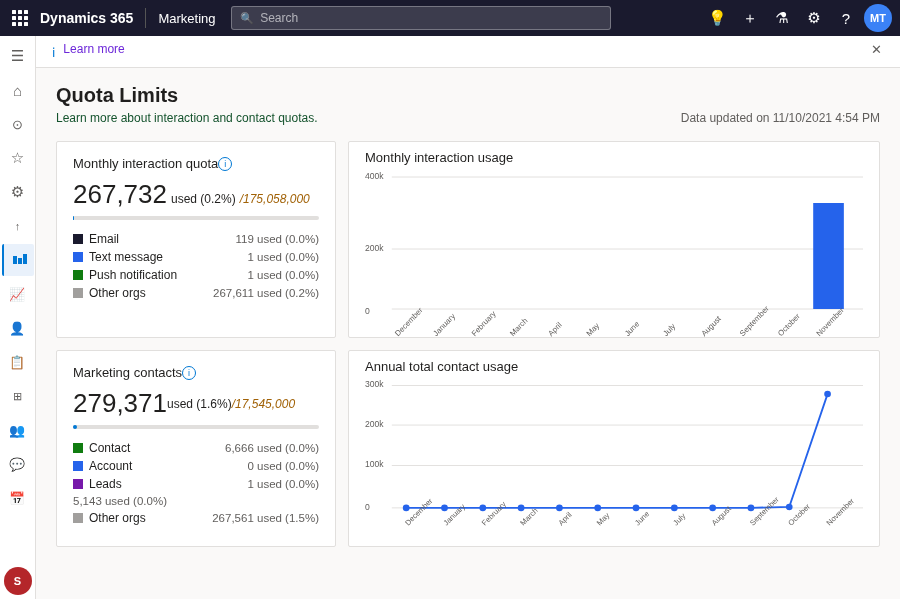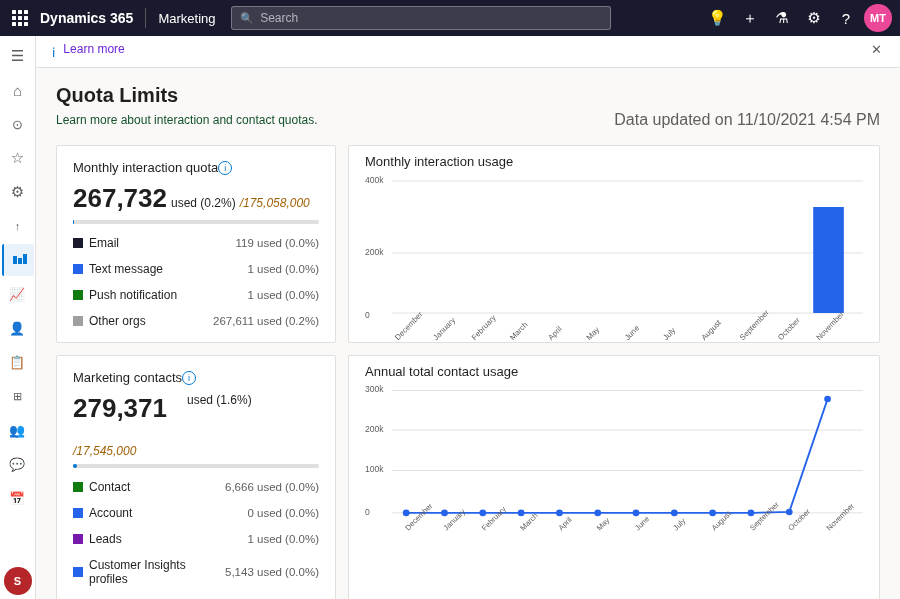--- a/index.html
+++ b/index.html
@@ -22,21 +22,21 @@
       display: flex; align-items: center; padding: 0 8px; gap: 6px; color: rgba(255,255,255,0.7);
       font-size: 12px; margin: 0 8px;
     }
     .search-glass { font-size: 11px; }
     .topnav-actions { display: flex; align-items: center; gap: 4px; margin-left: auto; }
     .topnav-btn {
       width: 28px; height: 28px; display: flex; align-items: center; justify-content: center;
       color: #fff; font-size: 15px; cursor: pointer; border-radius: 2px;
     }
     .avatar {
-      width: 28px; height: 28px; border-radius: 50%; background: #ec4899;
+      width: 28px; height: 28px; border-radius: 50%; background: #3b82f6;
       display: flex; align-items: center; justify-content: center;
       font-size: 11px; font-weight: 600; color: #fff; cursor: pointer;
     }
 
     
     .layout { display: flex; height: calc(100vh - 36px); }
 
     
     .sidebar {
       width: 36px; background: #fff; border-right: 1px solid #e1dfdd;
@@ -60,35 +60,35 @@
     }
     .info-icon { color: #0078d4; font-size: 13px; margin-top: 1px; flex-shrink: 0; }
     .info-link { color: #6d28d9; text-decoration: none; cursor: pointer; }
     .info-close { margin-left: auto; cursor: pointer; color: #605e5c; font-size: 13px; padding: 0 2px; }
 
     
     .page { padding: 16px 20px; }
     .page-title { font-size: 20px; font-weight: 600; color: #201f1e; margin-bottom: 4px; }
     .page-subtitle-row { display: flex; justify-content: space-between; align-items: center; margin-bottom: 16px; }
     .page-link { color: #14532d; font-size: 12px; text-decoration: none; cursor: pointer; }
-    .data-updated { font-size: 16px; color: #605e5c; text-align: center; }
+    .data-updated { font-size: 12px; color: #605e5c; text-align: center; }
 
     
     .cards-row { display: grid; grid-template-columns: 280px 1fr; gap: 12px; margin-bottom: 12px; }
     .card { background: #fff; border: 1px solid #e1dfdd; border-radius: 2px; padding: 14px 16px; }
 
     
     .quota-label { font-size: 13px; color: #201f1e; display: flex; align-items: center; margin-bottom: 8px; }
     .info-circle { width: 14px; height: 14px; border: 1px solid #0078d4; border-radius: 50%; display: inline-flex; align-items: center; justify-content: center; font-size: 9px; color: #0078d4; cursor: pointer; }
-    .quota-big { font-size: 26px; font-weight: 700; color: #201f1e; }
+    .quota-big { font-size: 26px; font-weight: 400; color: #201f1e; }
     .quota-sub { font-size: 12px; color: #a16207; font-weight: 400; font-style: italic; }
     .quota-sub-dark { font-size: 12px; color: #201f1e; font-weight: 400; }
     .quota-bar-wrap { height: 4px; background: #e1dfdd; border-radius: 2px; margin: 6px 0 12px; }
     .quota-bar-fill { height: 4px; background: #0078d4; border-radius: 2px; }
-    .quota-items { display: flex; flex-direction: column; gap: 12px; }
+    .quota-items { display: flex; flex-direction: column; gap: 4px; }
     .quota-item { display: flex; align-items: center; justify-content: space-between; font-size: 12px; }
     .quota-item-left { display: flex; align-items: center; gap: 6px; }
     .color-dot { width: 10px; height: 10px; display: inline-block; flex-shrink: 0; }
     .quota-item-label { color: #201f1e; }
     .quota-item-value { color: #605e5c; font-size: 11.5px; }
 
     
     .chart-card { padding: 8px 16px; }
     .chart-title { font-size: 13px; color: #201f1e; margin-bottom: 4px; }
     .chart-area { position: relative; height: 160px; width: 100%; }
@@ -271,21 +271,21 @@
         </div>
       </div>
 
       <div class="cards-row">
 
         <div class="card">
           <div class="quota-label">
             <span>Marketing contacts</span>
             <span class="info-circle">i</span>
           </div>
-          <div style="display:flex;align-items:flex-start;gap:20px;flex-wrap:wrap;">
+          <div style="display:flex;align-items:center;gap:0;flex-wrap:wrap;">
             <span class="quota-big">279,371</span>
             <span class="quota-sub-dark">used (1.6%)</span>
             <span class="quota-sub">/17,545,000</span>
           </div>
           <div class="quota-bar-wrap">
             <div class="quota-bar-fill" style="width:1.6%"></div>
           </div>
           <div class="quota-items">
             <div class="quota-item">
               <span class="quota-item-left">
@@ -302,24 +302,20 @@
               <span class="quota-item-value">0 used (0.0%)</span>
             </div>
             <div class="quota-item">
               <span class="quota-item-left">
                 <span class="color-dot" style="background:#7719aa;"></span>
                 <span class="quota-item-label">Leads</span>
               </span>
               <span class="quota-item-value">1 used (0.0%)</span>
             </div>
             <div class="quota-item">
-              <span class="quota-item-left">
-                <span class="color-dot" style="background:#2563eb;"></span>
-                <span class="quota-item-label" style="max-width:110px;">Customer Insights profiles</span>
-              </span>
               <span class="quota-item-value">5,143 used (0.0%)</span>
             </div>
             <div class="quota-item">
               <span class="quota-item-left">
                 <span class="color-dot" style="background:#a19f9d;"></span>
                 <span class="quota-item-label">Other orgs</span>
               </span>
               <span class="quota-item-value">267,561 used (1.5%)</span>
             </div>
           </div>

